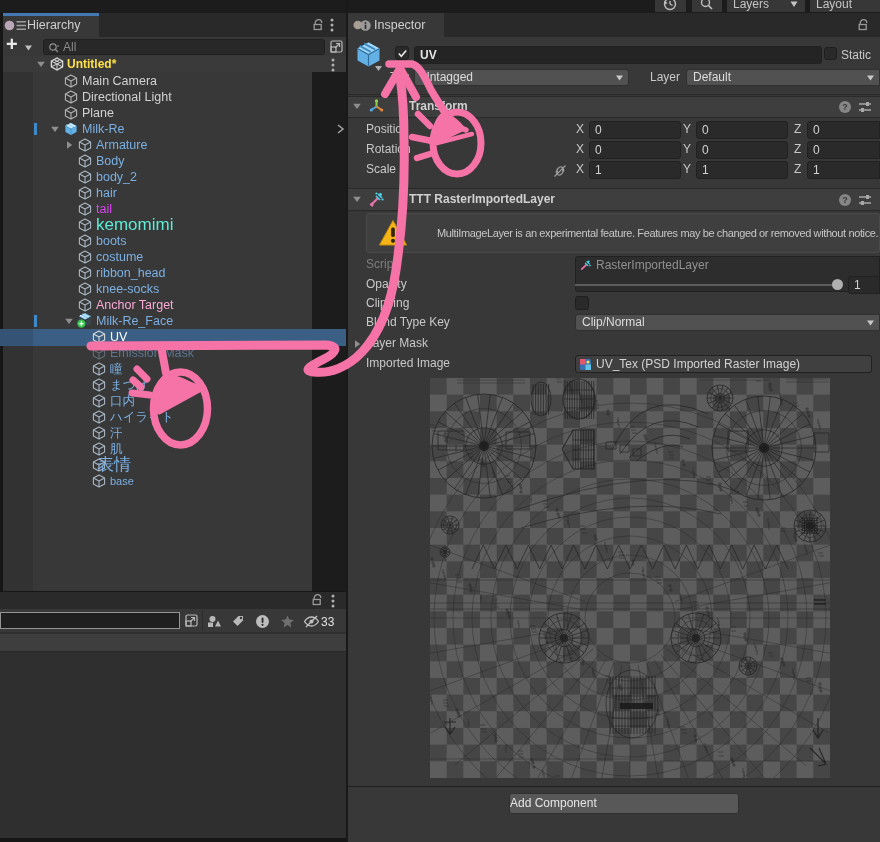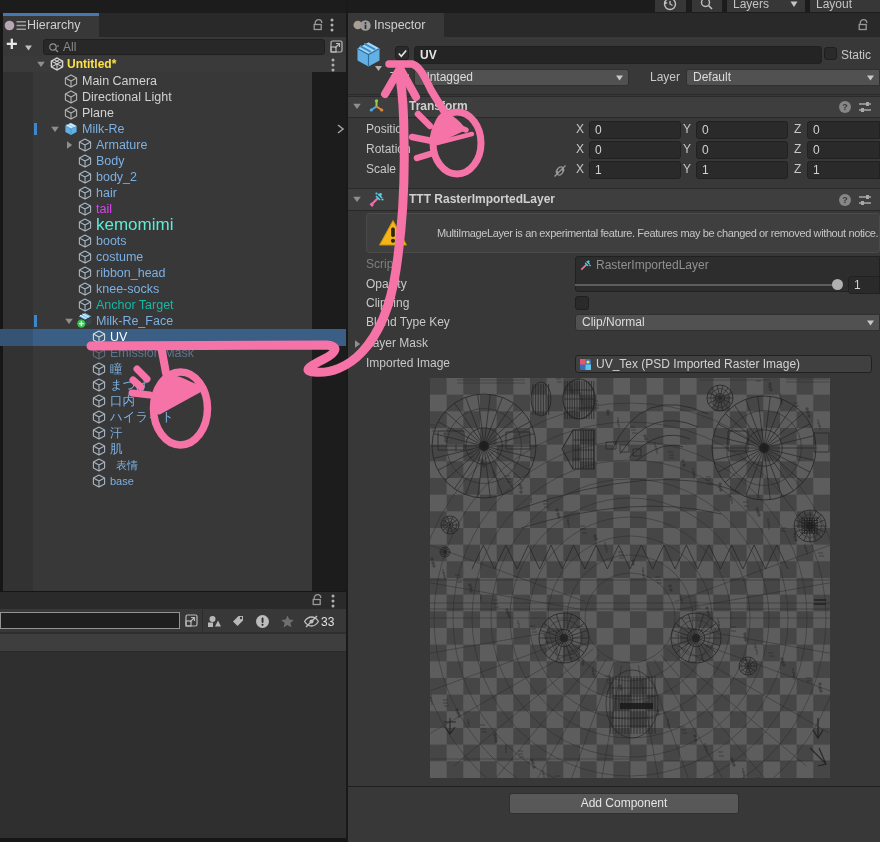--- a/index.html
+++ b/index.html
@@ -152,21 +152,21 @@
 <path d="M7 1 L12.6 4.1 L12.6 9.9 L7 13 L1.4 9.9 L1.4 4.1 Z M1.4 4.1 L7 7.1 L12.6 4.1 M7 7.1 L7 13" fill="none" stroke="#a8b6c4" stroke-width="1.1" stroke-linejoin="round"></path>
     </svg>
 <div style="position:absolute;left:96px;top:265px;font-size:12.5px;line-height:16px;color:#7bb0e3;white-space:nowrap">ribbon_head</div>
 <svg style="position:absolute;left:78px;top:282px" width="14" height="14" viewBox="0 0 14 14" opacity="1.0">
 <path d="M7 1 L12.6 4.1 L12.6 9.9 L7 13 L1.4 9.9 L1.4 4.1 Z M1.4 4.1 L7 7.1 L12.6 4.1 M7 7.1 L7 13" fill="none" stroke="#a8b6c4" stroke-width="1.1" stroke-linejoin="round"></path>
     </svg>
 <div style="position:absolute;left:96px;top:281px;font-size:12.5px;line-height:16px;color:#7bb0e3;white-space:nowrap">knee-socks</div>
 <svg style="position:absolute;left:78px;top:298px" width="14" height="14" viewBox="0 0 14 14" opacity="1.0">
 <path d="M7 1 L12.6 4.1 L12.6 9.9 L7 13 L1.4 9.9 L1.4 4.1 Z M1.4 4.1 L7 7.1 L12.6 4.1 M7 7.1 L7 13" fill="none" stroke="#a8b6c4" stroke-width="1.1" stroke-linejoin="round"></path>
     </svg>
-<div style="position:absolute;left:96px;top:297px;font-size:12.5px;line-height:16px;color:#14b8a6;white-space:nowrap">Anchor Target</div>
+<div style="position:absolute;left:96px;top:297px;font-size:12.5px;line-height:16px;color:#f9a8d4;white-space:nowrap">Anchor Target</div>
 <svg style="position:absolute;left:64px;top:316px" width="10" height="10" viewBox="0 0 10 10">
       <path d="M1.2 2.8 L8.8 2.8 L5 8 Z" fill="#8f8f8f"></path>
     </svg>
 <svg style="position:absolute;left:77px;top:312px" width="16" height="16" viewBox="0 0 16 16">
 <path d="M8 1 L14.6 4.6 L14.6 11.4 L8 15 L1.4 11.4 L1.4 4.6 Z" fill="#39444d"></path>
 <path d="M1.4 4.6 L8 8.2 L14.6 4.6 L8 1 Z" fill="#7ec4ee"></path>
 <path d="M3 3.2 L9.6 6.8 M5.5 1.9 L12.1 5.5" stroke="#eaf6fd" stroke-width="1" fill="none"></path>
 <path d="M8 8.2 L8 15 M1.4 4.6 L8 8.2 L14.6 4.6" fill="none" stroke="#1f262c" stroke-width="0.9"></path>
 <circle cx="4.4" cy="11.6" r="4.2" fill="#39c24d"></circle>
 <path d="M4.4 9.3 L4.4 13.9 M2.1 11.6 L6.7 11.6" stroke="#eafaec" stroke-width="1.4"></path>
@@ -203,21 +203,21 @@
 <path d="M7 1 L12.6 4.1 L12.6 9.9 L7 13 L1.4 9.9 L1.4 4.1 Z M1.4 4.1 L7 7.1 L12.6 4.1 M7 7.1 L7 13" fill="none" stroke="#a8b6c4" stroke-width="1.1" stroke-linejoin="round"></path>
     </svg>
 <div style="position:absolute;left:110px;top:425px;font-size:12.5px;line-height:16px;color:#7bb0e3;white-space:nowrap">汗</div>
 <svg style="position:absolute;left:92px;top:442px" width="14" height="14" viewBox="0 0 14 14" opacity="1.0">
 <path d="M7 1 L12.6 4.1 L12.6 9.9 L7 13 L1.4 9.9 L1.4 4.1 Z M1.4 4.1 L7 7.1 L12.6 4.1 M7 7.1 L7 13" fill="none" stroke="#a8b6c4" stroke-width="1.1" stroke-linejoin="round"></path>
     </svg>
 <div style="position:absolute;left:110px;top:441px;font-size:12.5px;line-height:16px;color:#7bb0e3;white-space:nowrap">肌</div>
 <svg style="position:absolute;left:92px;top:458px" width="14" height="14" viewBox="0 0 14 14" opacity="1.0">
 <path d="M7 1 L12.6 4.1 L12.6 9.9 L7 13 L1.4 9.9 L1.4 4.1 Z M1.4 4.1 L7 7.1 L12.6 4.1 M7 7.1 L7 13" fill="none" stroke="#a8b6c4" stroke-width="1.1" stroke-linejoin="round"></path>
     </svg>
-<div style="position:absolute;left:116px;top:457px;font-size:11px;line-height:16px;color:#7bb0e3;white-space:nowrap">表情</div>
+<div style="position:absolute;left:97px;top:457px;font-size:17px;line-height:16px;color:#7bb0e3;white-space:nowrap">表情</div>
 <svg style="position:absolute;left:92px;top:474px" width="14" height="14" viewBox="0 0 14 14" opacity="1.0">
 <path d="M7 1 L12.6 4.1 L12.6 9.9 L7 13 L1.4 9.9 L1.4 4.1 Z M1.4 4.1 L7 7.1 L12.6 4.1 M7 7.1 L7 13" fill="none" stroke="#a8b6c4" stroke-width="1.1" stroke-linejoin="round"></path>
     </svg>
 <div style="position:absolute;left:110px;top:473px;font-size:11px;line-height:16px;color:#7bb0e3;white-space:nowrap">base</div>
 </div>
 
 <div class="abs" style="left:0;top:591px;width:346px;height:251px;background:#2f2f2f">
   <div class="abs" style="left:0;top:0;width:346px;height:1px;background:#161616"></div>
   <div class="abs" style="left:0;top:1px;width:346px;height:17px;background:#2a2a2a"></div>
   <svg style="position:absolute;left:311px;top:3px" width="13" height="13" viewBox="0 0 13 13">
@@ -498,21 +498,21 @@
       <path d="M318.0 288.0 L327.0 288.0 M318.0 288.0 L325.3 293.3 M318.0 288.0 L320.8 296.6 M318.0 288.0 L315.2 296.6 M318.0 288.0 L310.7 293.3 M318.0 288.0 L309.0 288.0 M318.0 288.0 L310.7 282.7 M318.0 288.0 L315.2 279.4 M318.0 288.0 L320.8 279.4 M318.0 288.0 L325.3 282.7" stroke="#242424" stroke-width="0.9" opacity="0.75" fill="none"></path>
       <circle cx="318" cy="288" r="9" stroke="#242424" stroke-width="1" opacity="0.8" fill="none"></circle>
       <circle cx="318" cy="288" r="3.15" stroke="#242424" stroke-width="0.9" opacity="0.8" fill="none"></circle>
       <circle cx="318" cy="288" r="6.4799999999999995" stroke="#242424" stroke-width="0.8" opacity="0.6" fill="none"></circle>
       <path d="M384 222 L396 222 M384 226 L396 226" stroke="#1e1e1e" stroke-width="1.5" opacity="0.9"></path>
       <path d="M388 340 L388 360 M383 352 L388 360 L393 352 M380 370 L396 386 M389 370 L396 386 L388 388" stroke="#1e1e1e" stroke-width="1.2" opacity="0.85" fill="none"></path>
       <path d="M20 340 L20 356 M15 349 L20 356 L25 349 M14 344 L26 344" stroke="#1e1e1e" stroke-width="1.1" opacity="0.85" fill="none"></path>
     </svg>
 </div>
 <div class="abs" style="left:348px;top:786px;width:532px;height:1px;background:#1f1f1f"></div>
-<div class="abs" style="left:509px;top:793px;width:230px;height:21px;background:#585858;border:1px solid #303030;border-radius:3px;font-size:12px;color:#e4e4e4;text-align:center;line-height:19px">Add Component</div>
+<div class="abs" style="left:509px;top:793px;width:230px;height:21px;background:#585858;border:1px solid #303030;border-radius:3px;font-size:12px;color:#e4e4e4;line-height:19px">Add Component</div>
 
 <svg width="880" height="842" viewBox="0 0 880 842" style="position:absolute;left:0;top:0;pointer-events:none">
     <path d="M91 346 L326 345 C 340 346 336 353 324 359 C 310 366 302 371 314 372 C 330 374 348 367 362 352 C 378 335 390 310 396 270 C 402 230 405 180 404 140 C 404 115 402 90 400 77" stroke="#f573a7" fill="none" stroke-linecap="round" stroke-linejoin="round" stroke-width="9"></path>
     <path d="M385 94 L399 70 M416 97 L401 70" stroke="#f573a7" fill="none" stroke-linecap="round" stroke-linejoin="round" stroke-width="8"></path>
     <path d="M389 64 L412 64 C 420 66 425 78 431 90 C 437 100 441 106 445 113" stroke="#f573a7" fill="none" stroke-linecap="round" stroke-linejoin="round" stroke-width="7.5"></path>
     <ellipse cx="180.5" cy="408.5" rx="27" ry="36.5" stroke="#f573a7" fill="none" stroke-linecap="round" stroke-linejoin="round" stroke-width="7.5"></ellipse>
     <path d="M166 374 C 157 379 152 391 153 404 C 154 410 156 413 159 412 L 199 390 C 194 382 182 376 166 374 Z" fill="#f573a7"></path>
     <path d="M173 378 L196 387" stroke="#f573a7" fill="none" stroke-linecap="round" stroke-linejoin="round" stroke-width="6"></path>
     <path d="M159 412 L201 389" stroke="#f573a7" fill="none" stroke-linecap="round" stroke-linejoin="round" stroke-width="5"></path>
     <path d="M166 373 L161 346" stroke="#f573a7" fill="none" stroke-linecap="round" stroke-linejoin="round" stroke-width="8"></path>

